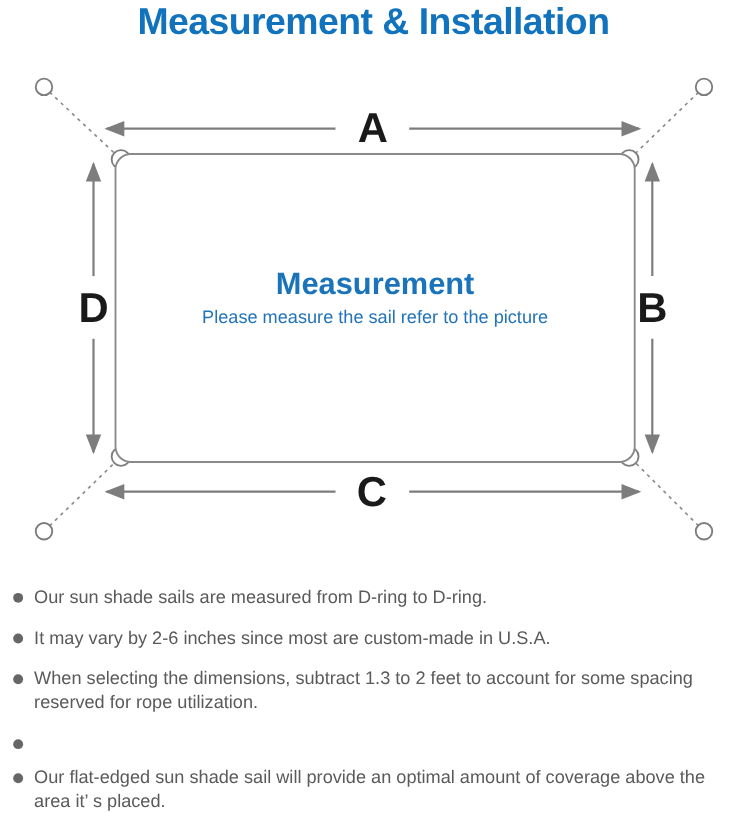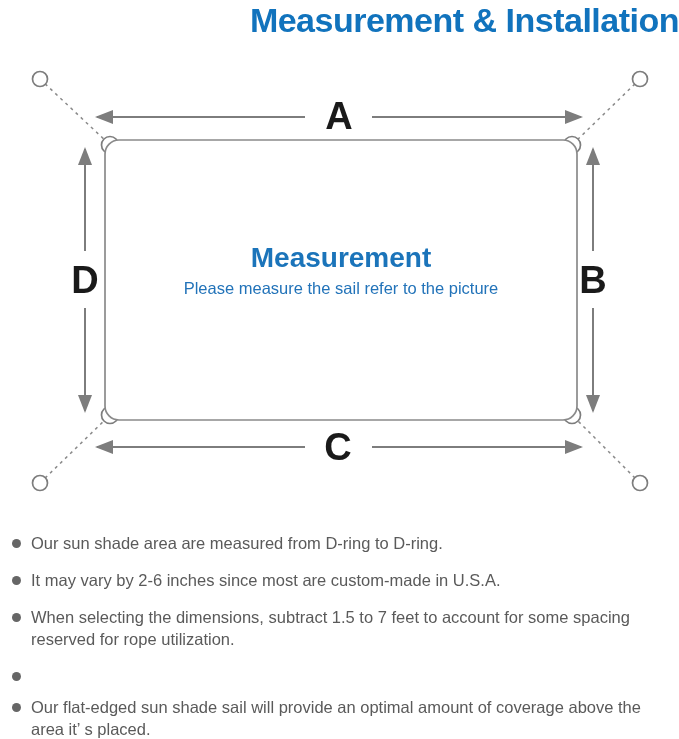--- a/index.html
+++ b/index.html
@@ -6,21 +6,21 @@
   .stage{
     position:relative;
     width:679px;height:739px;
     background:#ffffff;
     font-family:"Liberation Sans", sans-serif;
     overflow:hidden;
   }
   .page-title{
     position:absolute;top:0;left:0;right:0;
     margin:0;padding-top:1px;
-    text-align:right;
+    text-align:center;
     font-size:34px;font-weight:bold;letter-spacing:-0.5px;
     color:#1173bd;
   }
   .diagram-wrap{
     position:absolute;top:55px;left:0;
     width:679px;height:450px;
   }
   .notes{
     position:absolute;top:532px;left:10px;
     width:660px;
@@ -103,29 +103,29 @@
       <text x="593" y="238" text-anchor="middle" font-size="38" font-weight="bold" fill="#1a1a1a">B</text>
 
       <text x="341" y="212" text-anchor="middle" font-size="28" font-weight="bold" fill="#1b74ba">Measurement</text>
       <text x="341" y="239" text-anchor="middle" font-size="16.5" fill="#2273b9">Please measure the sail refer to the picture</text>
     </svg>
   </div>
 
   <div class="notes">
     <div class="note-item">
       <span class="note-dot"></span>
-      <span class="note-text">Our sun shade area are measured from D-ring to D-ring.</span>
+      <span class="note-text">Our sun shade sails are measured from D-ring to D-ring.</span>
     </div>
     <div class="note-item">
       <span class="note-dot"></span>
       <span class="note-text">It may vary by 2-6 inches since most are custom-made in U.S.A.</span>
     </div>
     <div class="note-item">
       <span class="note-dot"></span>
-      <span class="note-text">When selecting the dimensions, subtract 1.5 to 7 feet to account for some spacing reserved for rope utilization.</span>
+      <span class="note-text">When selecting the dimensions, subtract 1.3 to 2 feet to account for some spacing reserved for rope utilization.</span>
     </div>
     <div class="note-item">
       <span class="note-dot"></span>
     </div>
     <div class="note-item">
       <span class="note-dot"></span>
       <span class="note-text">Our flat-edged sun shade sail will provide an optimal amount of coverage above the area it’ s placed.</span>
     </div>
   </div>
 

